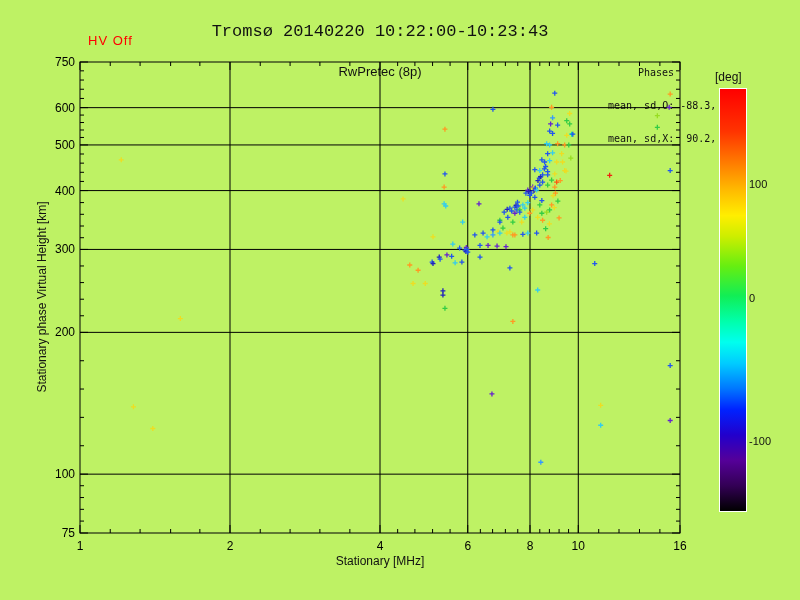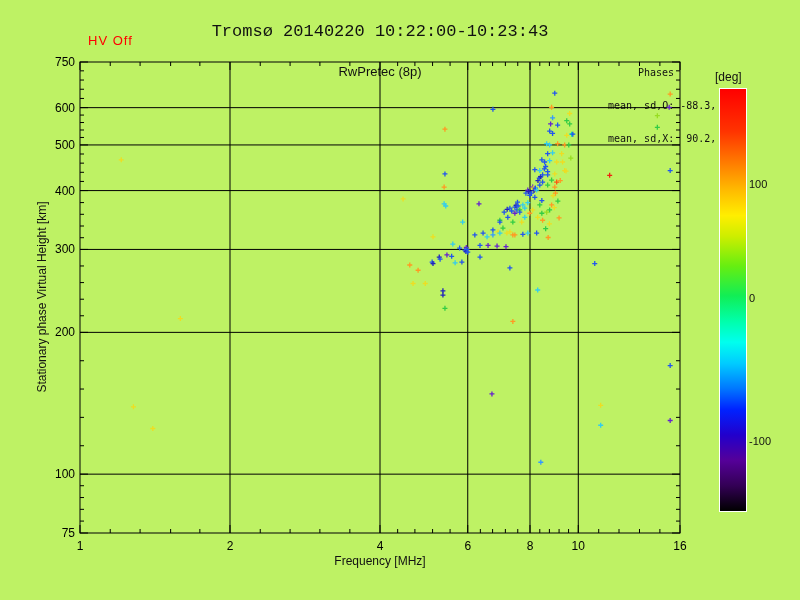--- a/index.html
+++ b/index.html
@@ -36,21 +36,21 @@
   <div class="abs title1">Tromsø 20140220 10:22:00-10:23:43</div>
   <div class="abs title2">RwPretec (8p)</div>
 
   <div class="abs phases">
     <div class="ph-t">Phases</div>
     <div>mean, sd,O: -88.3, 34.1</div>
     <div>mean, sd,X:  90.2, 24.6</div>
   </div>
 
   <div class="abs ylabel">Stationary phase Virtual Height [km]</div>
-  <div class="abs xlabel">Frequency [MHz]</div>
+  <div class="abs xlabel">Stationary [MHz]</div>
 
   <svg id="plot" width="800" height="600">
       <line x1="230" y1="62" x2="230" y2="533" stroke="#000000" stroke-width="1"></line>
       <line x1="380" y1="62" x2="380" y2="533" stroke="#000000" stroke-width="1"></line>
       <line x1="467.7443751081734" y1="62" x2="467.7443751081734" y2="533" stroke="#000000" stroke-width="1"></line>
       <line x1="530" y1="62" x2="530" y2="533" stroke="#000000" stroke-width="1"></line>
       <line x1="578.2892142331044" y1="62" x2="578.2892142331044" y2="533" stroke="#000000" stroke-width="1"></line>
       <line x1="80" y1="474.1538550574908" x2="680" y2="474.1538550574908" stroke="#000000" stroke-width="1"></line>
       <line x1="80" y1="332.3687270997556" x2="680" y2="332.3687270997556" stroke="#000000" stroke-width="1"></line>
       <line x1="80" y1="249.42974408452977" x2="680" y2="249.42974408452977" stroke="#000000" stroke-width="1"></line>

